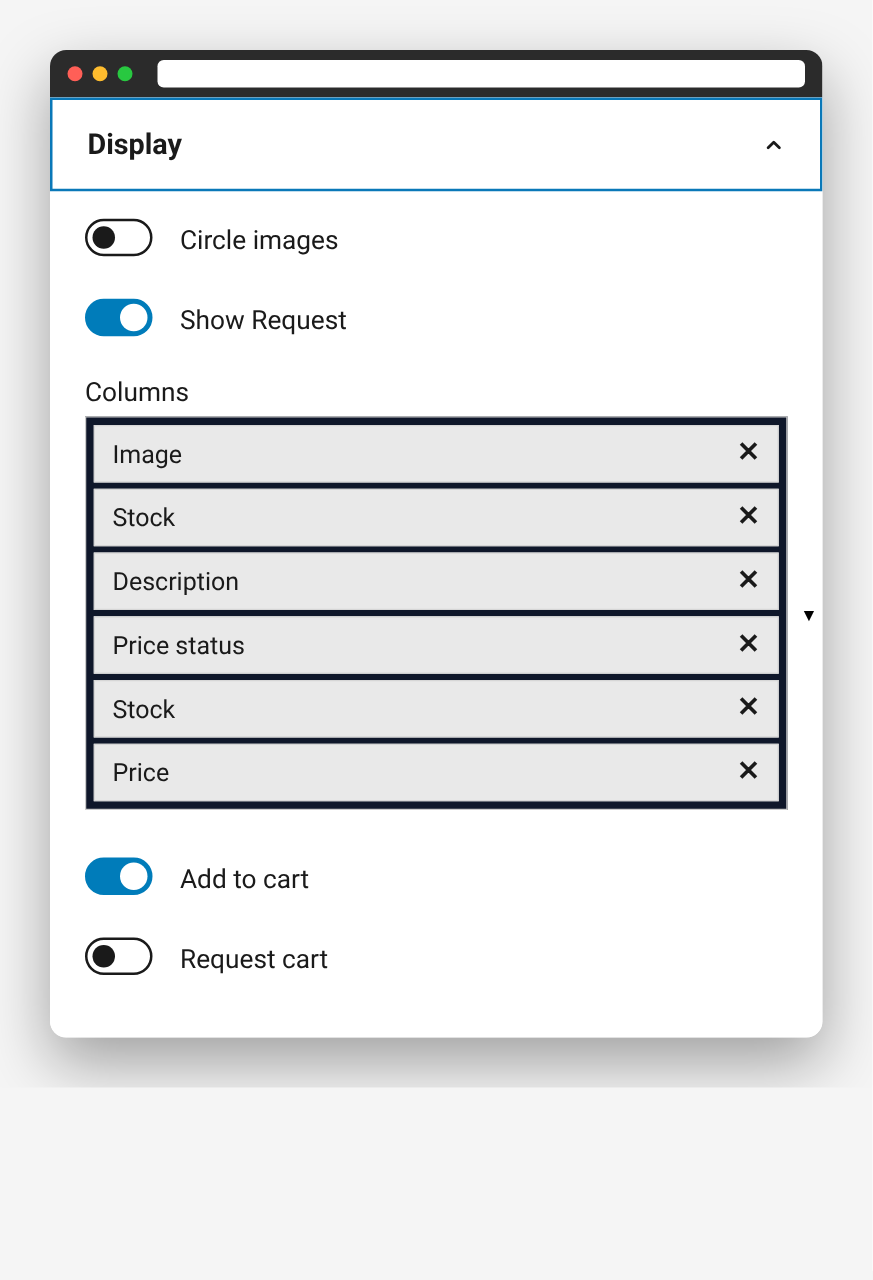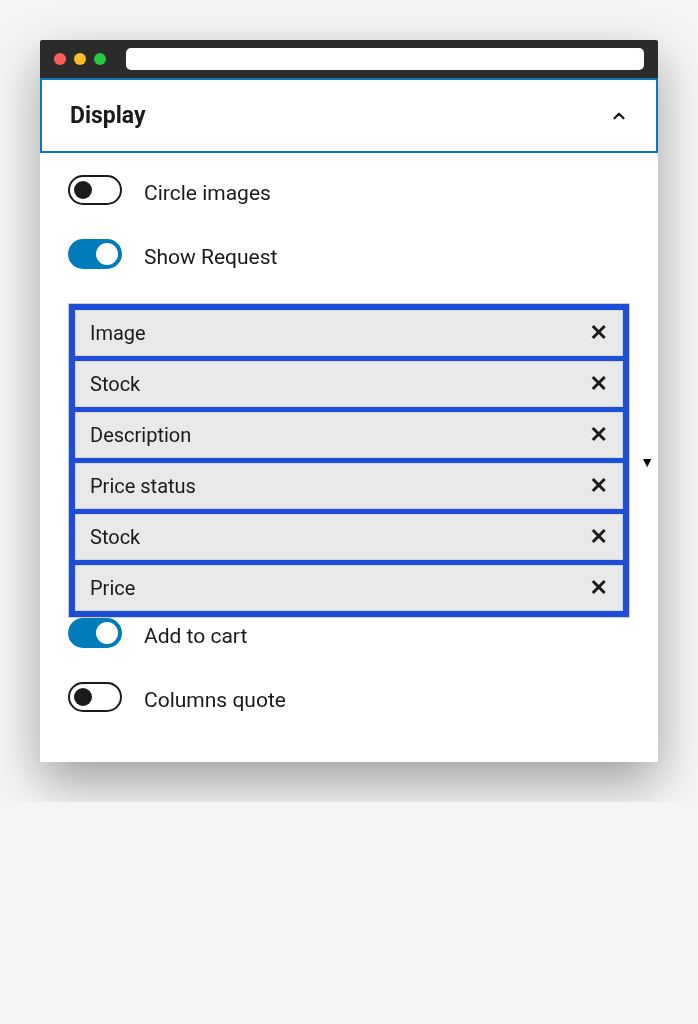--- a/index.html
+++ b/index.html
@@ -6,21 +6,21 @@
     body {
       font-family: -apple-system, BlinkMacSystemFont, "Segoe UI", Roboto, sans-serif;
       background: #f5f5f5;
       padding: 40px;
       display: flex;
       justify-content: center;
     }
     .browser {
       width: 692px;
       background: #fff;
-      border-radius: 2px;
+      border-radius: 13px;
       box-shadow: 0 20px 50px rgba(0,0,0,0.35);
       overflow: hidden;
     }
     .titlebar {
       background: #2b2b2b;
       height: 38px;
       display: flex;
       align-items: center;
       padding: 0 14px;
       gap: 8px;
@@ -105,21 +105,22 @@
     }
     .columns-label {
       font-size: 21px;
       color: #1a1a1a;
       margin-bottom: 6px;
       margin-top: 4px;
     }
     .columns-box {
       border: 1px solid #ccc;
       padding: 6px;
-      background: #1d4ed8;
+      background: #0f172a;
+      margin-bottom: 38px;
       position: relative;
     }
     .column-item {
       background: #e9e9e9;
       border: 1px solid #d6d6d6;
       padding: 10px 14px;
       margin-bottom: 5px;
       display: flex;
       justify-content: space-between;
       align-items: center;
@@ -174,20 +175,21 @@
         <span class="toggle-label">Circle images</span>
       </div>
 
       <div class="toggle-row">
         <div class="toggle toggle-on">
           <div class="toggle-knob"></div>
         </div>
         <span class="toggle-label">Show Request</span>
       </div>
 
+      <div class="columns-label">Columns</div>
 
       <div class="columns-wrapper">
         <div class="columns-box">
           <div class="column-item">
             <span>Image</span>
             <span class="close-x">✕</span>
           </div>
           <div class="column-item">
             <span>Stock</span>
             <span class="close-x">✕</span>
@@ -216,18 +218,18 @@
         <div class="toggle toggle-on">
           <div class="toggle-knob"></div>
         </div>
         <span class="toggle-label">Add to cart</span>
       </div>
 
       <div class="toggle-row" style="margin-bottom:10px;">
         <div class="toggle toggle-off">
           <div class="toggle-knob"></div>
         </div>
-        <span class="toggle-label">Columns quote</span>
+        <span class="toggle-label">Request cart</span>
       </div>
 
     </div>
   </div>
 </div>
 
 </body></html>

